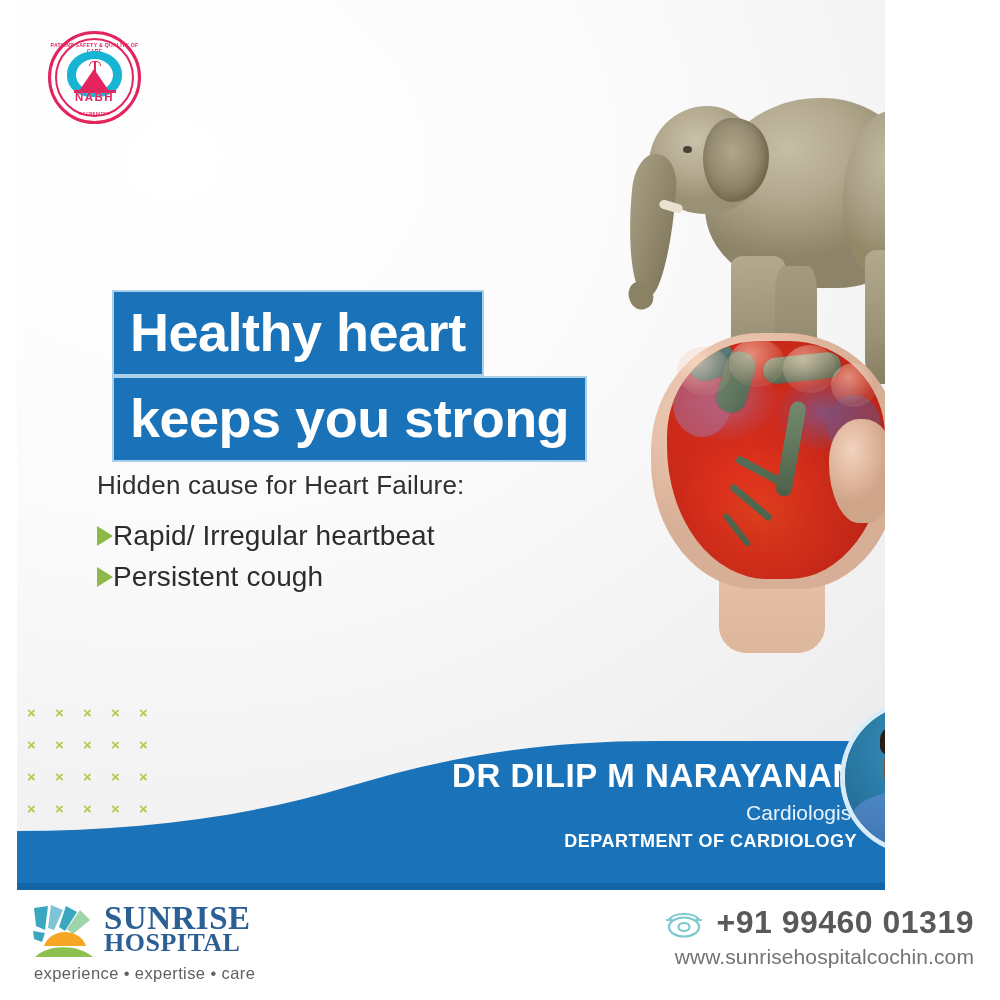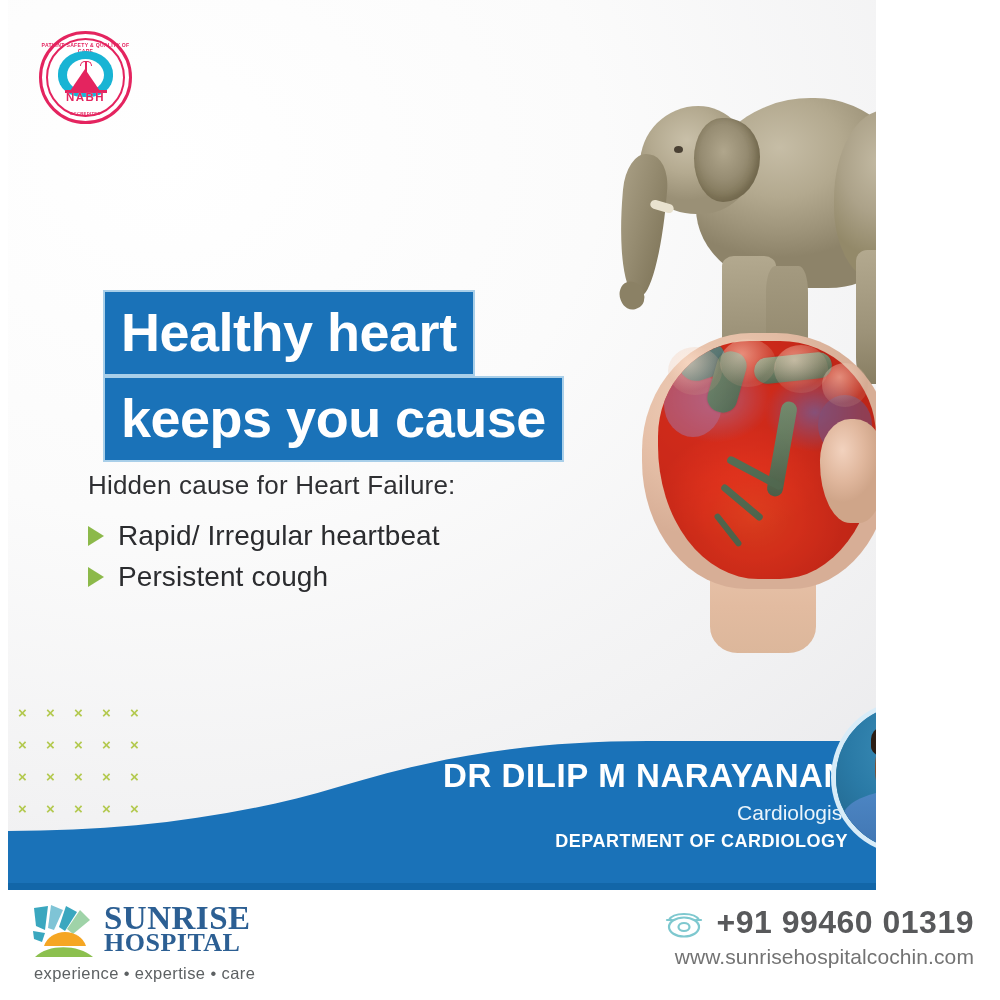--- a/index.html
+++ b/index.html
@@ -10,21 +10,21 @@
     overflow:hidden;
     position:relative;
   }
   #poster {
     position:absolute; inset:0;
     width:1000px; height:1000px;
     overflow:hidden;
   }
   
   .stage {
-    position:absolute; left:8px; top:0; width:868px; height:890px;
+    position:absolute; left:17px; top:0; width:868px; height:890px;
     background:
       radial-gradient(120% 95% at 18% 18%, #ffffff 0%, #fbfbfb 42%, #f2f2f3 78%, #ebebed 100%);
     overflow:hidden;
   }
   
   .nabh {
     position:absolute; left:31px; top:31px; width:93px; height:93px;
   }
   .nabh .ring-outer {
     position:absolute; inset:0; border-radius:50%;
@@ -228,21 +228,21 @@
     line-height:1.0;
     padding:13px 16px 15px 16px;
   }
   
   .subhead {
     position:absolute; left:80px; top:470px;
     font-size:26px; color:#2f3033; letter-spacing:.2px;
   }
   .bullets { position:absolute; left:80px; top:515px; }
   .bullet {
-    display:flex; align-items:center; gap:14px;
+    display:flex; align-items:center; 
     height:41px;
   }
   .bullet .tri {
     width:0; height:0;
     border-top:10px solid transparent;
     border-bottom:10px solid transparent;
     border-left:16px solid #8cb94a;
     flex:none;
   }
   .bullet .btxt { font-size:28px; color:#2b2c2f; letter-spacing:.1px; }
@@ -399,21 +399,21 @@
         <div class="knuckle k1"></div>
         <div class="knuckle k2"></div>
         <div class="knuckle k3"></div>
         <div class="knuckle k4"></div>
         <div class="thumb"></div>
       </div>
     </div>
 
     <div class="headline">
       <div class="hl-row">Healthy heart</div><br>
-      <div class="hl-row">keeps you cause</div>
+      <div class="hl-row">keeps you strong</div>
     </div>
 
     <div class="subhead">Hidden cause for Heart Failure:</div>
 
     <div class="bullets">
       <div class="bullet">
         <span class="tri"></span>
         <span class="btxt">Rapid/ Irregular heartbeat</span>
       </div>
       <div class="bullet">

